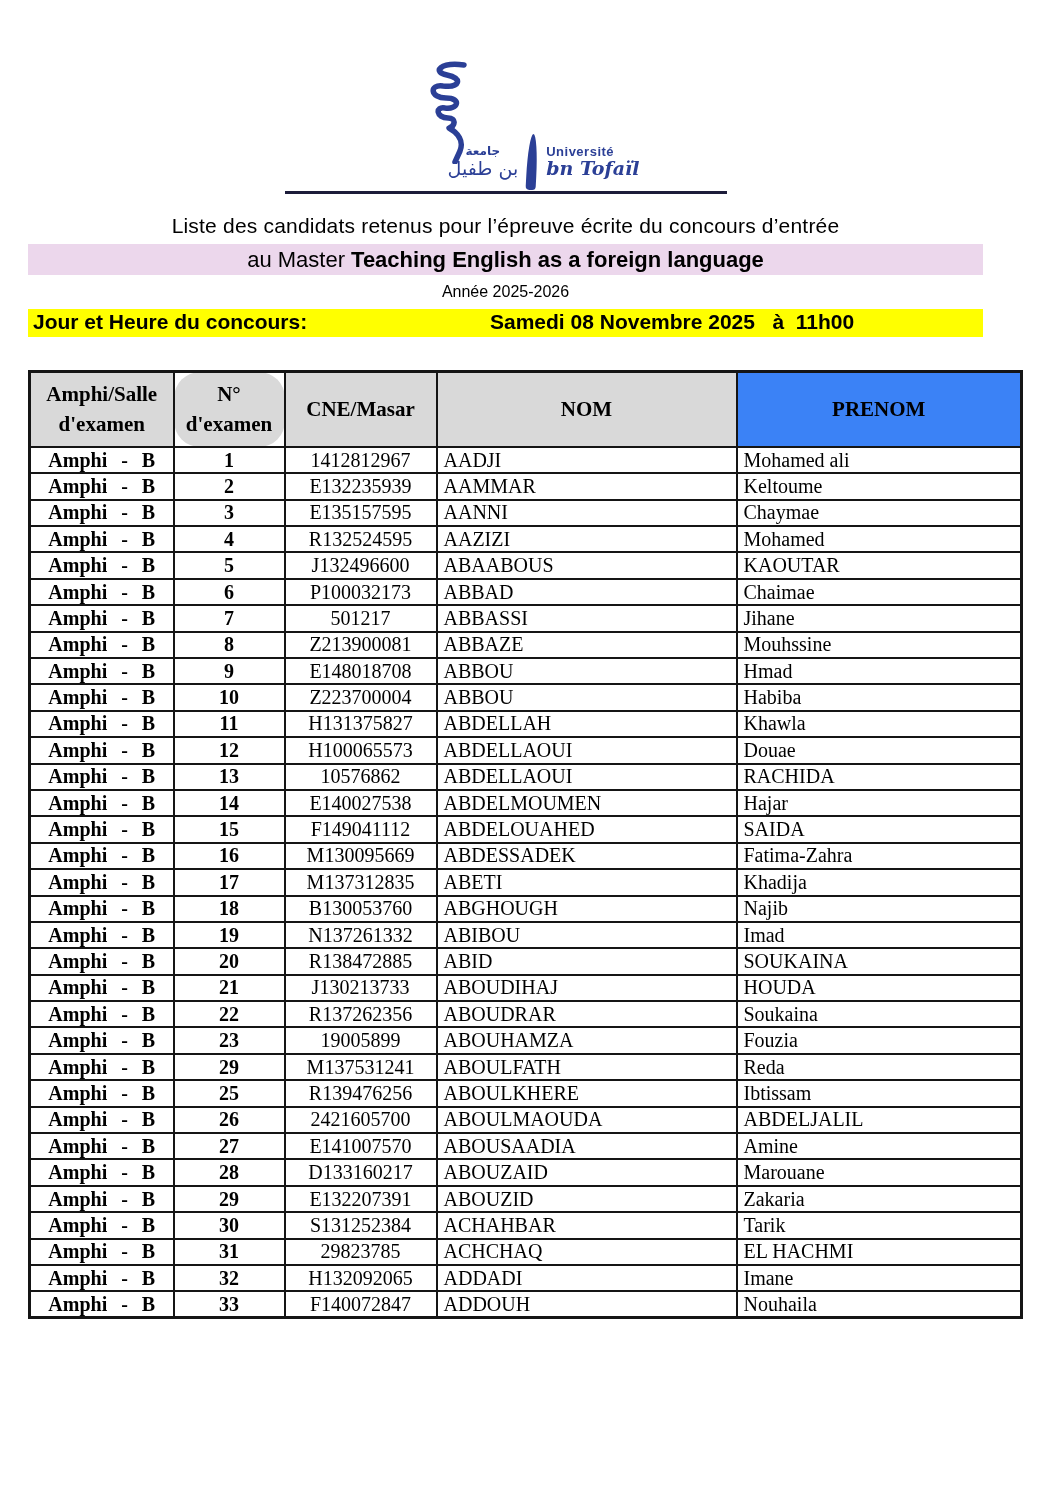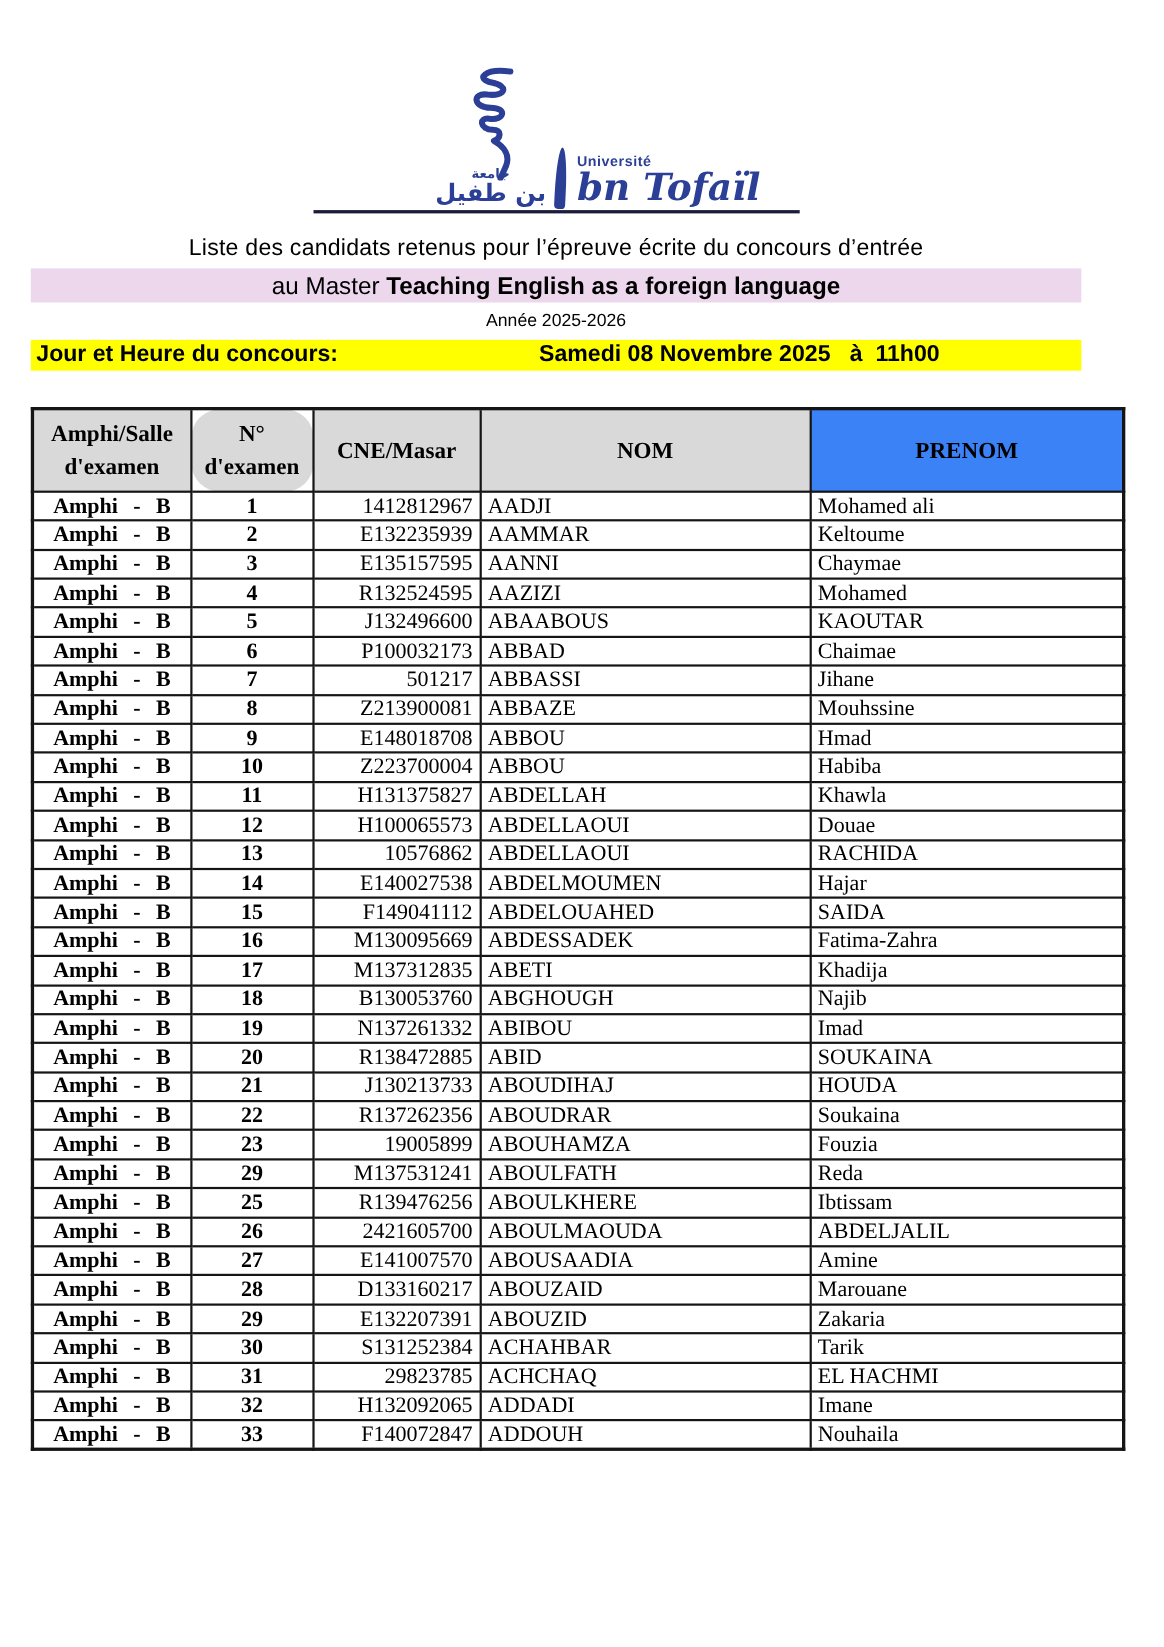--- a/index.html
+++ b/index.html
@@ -11,35 +11,35 @@
     color:#000;
     position:relative;
     overflow:hidden;
   }
   .content { width:955px; margin-left:28px; }
 
   
   .logo-wrap { padding-top:60px; text-align:center; }
   .squiggle { display:block; margin:0 auto; transform:translateX(-57px); }
   .script-row {
-    display:flex; justify-content:center; align-items:flex-end; gap:9px;
+    display:flex; justify-content:center; align-items:center; gap:9px;
     margin:-30px auto 0; width:fit-content; transform:translateX(38px);
     color:#2B3F96;
   }
   .arabic-stack { text-align:center; line-height:1; font-family:"DejaVu Sans", sans-serif; }
   .arabic-jamiaa { display:block; font-size:12px; font-weight:bold; letter-spacing:2px; }
-  .arabic-ibn { display:block; font-size:22px; font-weight:bold; margin-top:2px; }
+  .arabic-ibn { display:block; font-size:19px; font-weight:normal; margin-top:2px; }
   .alef-stroke {
     display:inline-block; width:10px; height:56px; background:#2B3F96;
     border-radius:60% 60% 45% 45% / 90% 90% 8% 8%;
     transform:rotate(3deg); margin-bottom:-2px;
   }
   .name-stack { text-align:left; line-height:1; }
   .universite { display:block; font-size:13px; font-weight:bold; letter-spacing:0.5px; }
-  .name-script { display:block; font-family:"DejaVu Serif", serif; font-style:italic; font-weight:bold; font-size:34px; margin-top:1px; }
+  .name-script { display:block; font-family:"DejaVu Serif", serif; font-style:italic; font-weight:bold; font-size:19px; margin-top:1px; }
   .faculty {
     margin-top:3px; text-align:center;
     font-family:"DejaVu Sans", sans-serif; font-weight:bold;
     font-size:29px; color:#3449A0; letter-spacing:6px; line-height:1.1;
   }
   .logo-underline { width:442px; height:3px; background:#1c1c3a; margin:3px auto 0; }
 
   
   .title1 { margin-top:20px; text-align:center; font-size:21px; letter-spacing:0.2px; }
   .banner-pink {
@@ -62,21 +62,21 @@
     border:3px solid #151515;
   }
   table.cand th, table.cand td { border:2px solid #151515; }
   table.cand th {
     font-size:21px; font-weight:bold; text-align:center;
     padding:6px 2px; line-height:1.45; height:73px;
   }
   table.cand td { font-size:20px; height:26.4px; padding:0 6px; overflow:hidden; white-space:nowrap; }
   .col-salle { width:144px; text-align:center; font-weight:bold; word-spacing:9px; }
   .col-num   { width:111px; text-align:center; font-weight:bold;border-radius:26px; }
-  .col-cne   { width:152px; text-align:right; }
+  .col-cne   { width:152px; text-align:center; }
   .col-nom   { width:300px; text-align:left; }
   .col-prenom{ width:285px; text-align:left; }
   th.col-salle, th.col-num { word-spacing:normal; }
 </style>
 </head>
 <body>
 
 <div class="content">
 
   <div class="logo-wrap">

